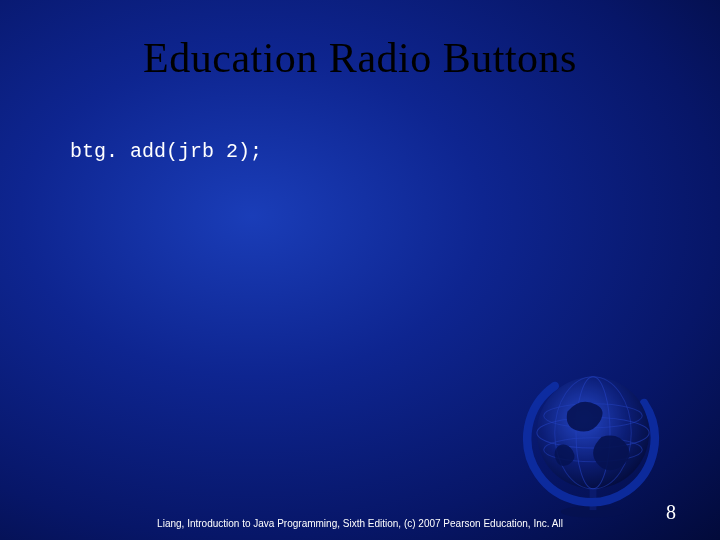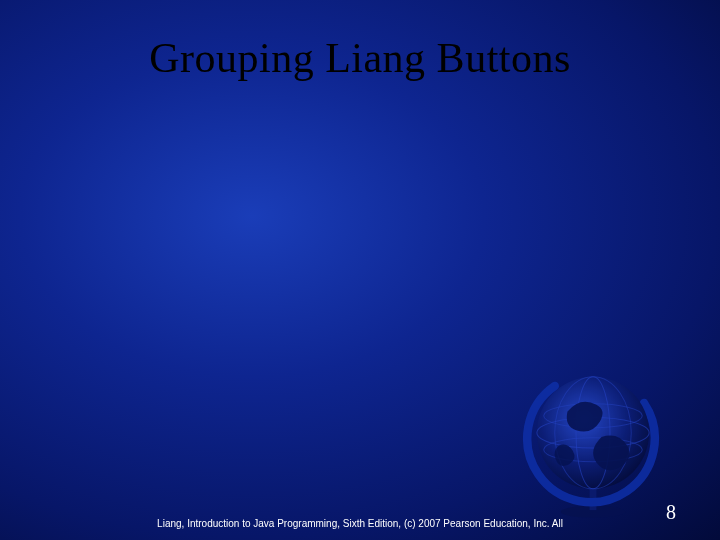--- a/index.html
+++ b/index.html
@@ -51,23 +51,24 @@
     right: 42px;
     width: 170px;
     height: 170px;
     opacity: 0.85;
     pointer-events: none;
   }
 </style>
 </head>
 <body>
 
-<h1 class="slide-title">Grouping Liang Buttons</h1>
+<h1 class="slide-title">Education Radio Buttons</h1>
 
 <div class="code-block">
+  <div>btg. add(jrb 2);</div>
 </div>
 
 <svg class="globe" viewBox="0 0 200 200">
   <defs>
     <radialGradient id="gglow" cx="42%" cy="38%" r="65%">
       <stop offset="0%" stop-color="#2a4fd8"></stop>
       <stop offset="60%" stop-color="#0d1f78"></stop>
       <stop offset="100%" stop-color="#040c3a"></stop>
     </radialGradient>
   </defs>

